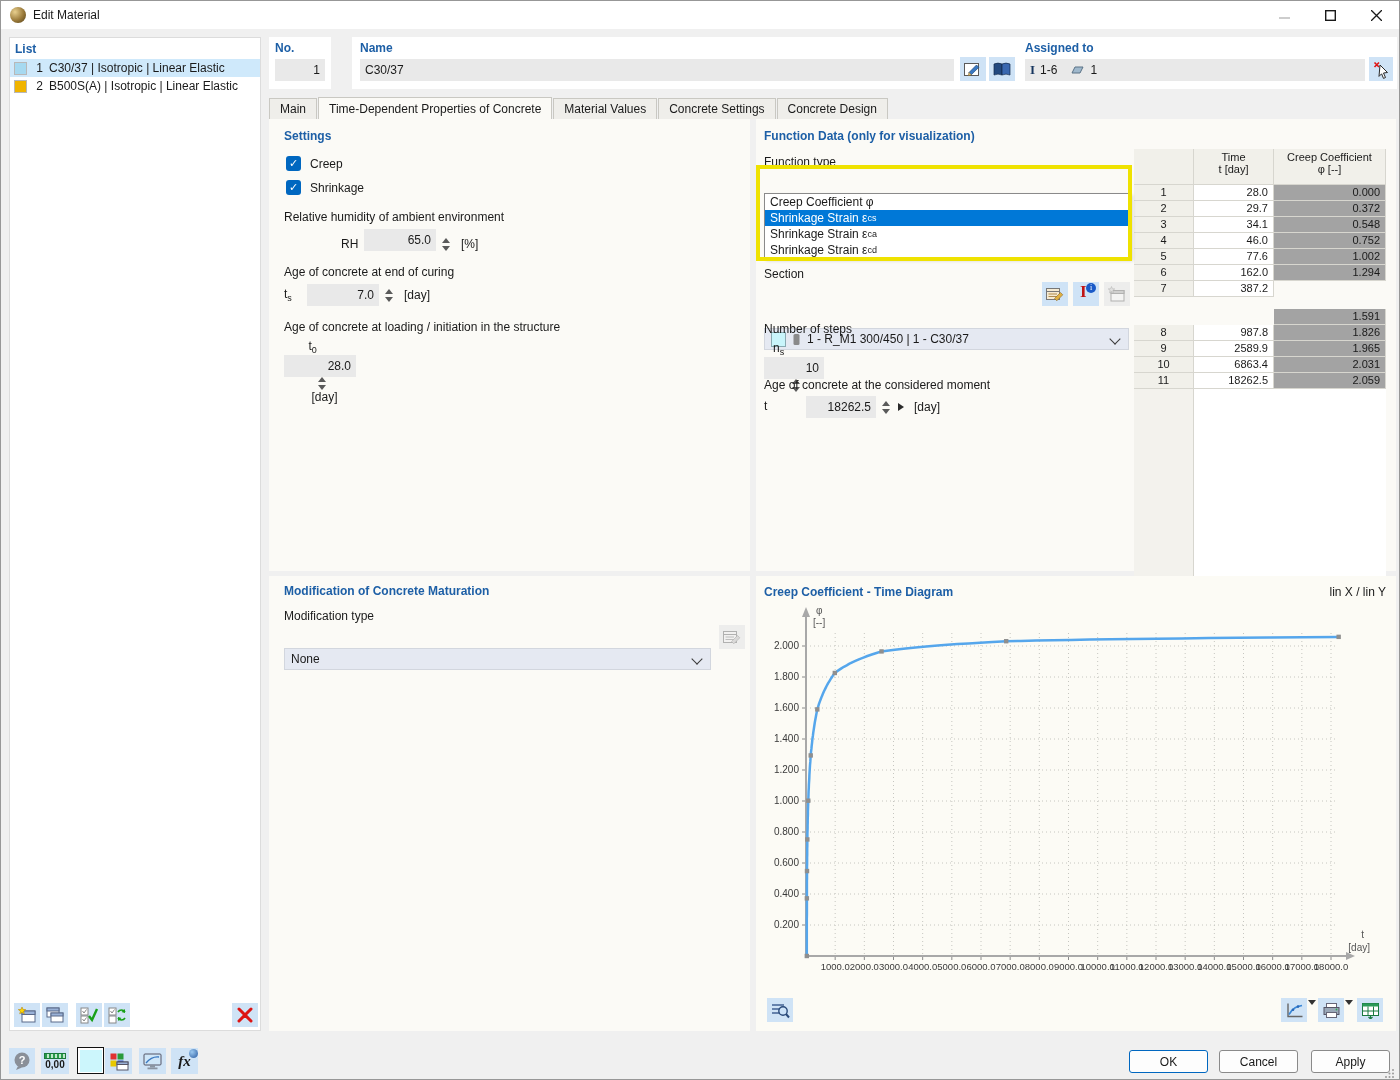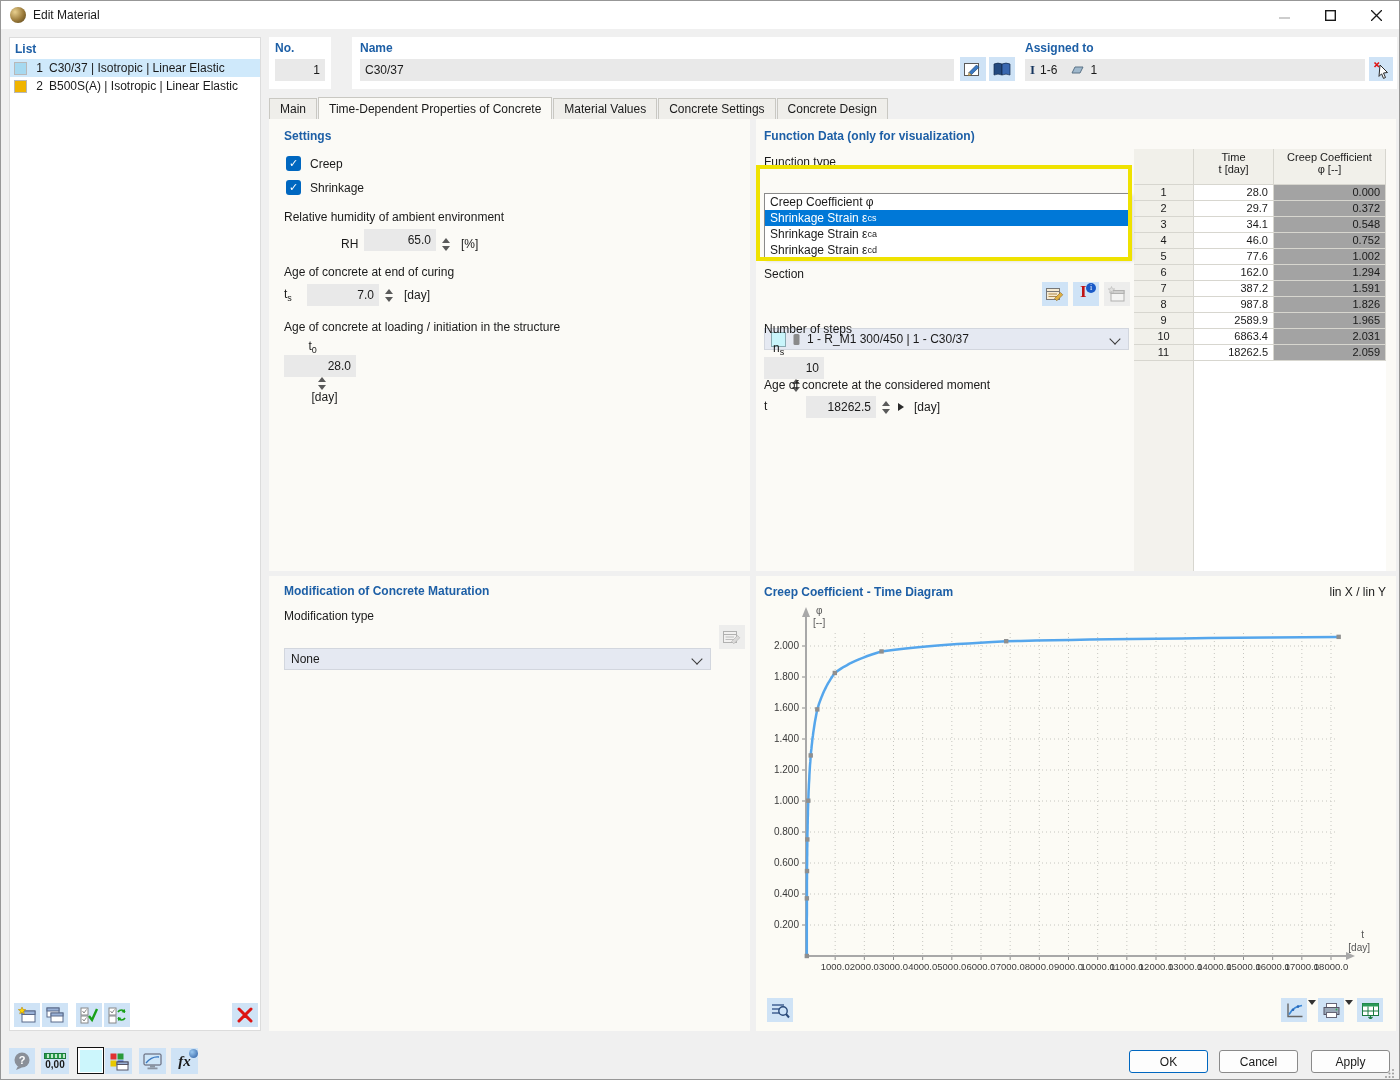--- a/index.html
+++ b/index.html
@@ -389,21 +389,21 @@
 
         <div class="trow">
           <div class="tc no" style="height:16px;line-height:15px;">6</div>
           <div class="tc t" style="height:16px;line-height:15px;">162.0</div>
           <div class="tc p" style="height:16px;line-height:15px;">1.294</div>
         </div>
 
         <div class="trow">
           <div class="tc no" style="height:16px;line-height:15px;">7</div>
           <div class="tc t" style="height:16px;line-height:15px;">387.2</div>
-          <div class="tc p" style="height:16px;line-height:15px;">1.591</div>
+          <div class="tc p" style="height:16px;line-height:15px;margin-top:28px;">1.591</div>
         </div>
 
         <div class="trow">
           <div class="tc no" style="height:16px;line-height:15px;">8</div>
           <div class="tc t" style="height:16px;line-height:15px;">987.8</div>
           <div class="tc p" style="height:16px;line-height:15px;">1.826</div>
         </div>
 
         <div class="trow">
           <div class="tc no" style="height:16px;line-height:15px;">9</div>

